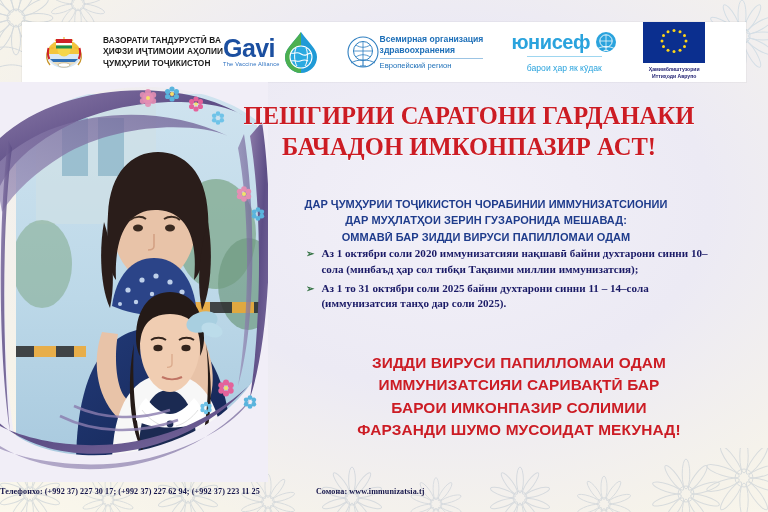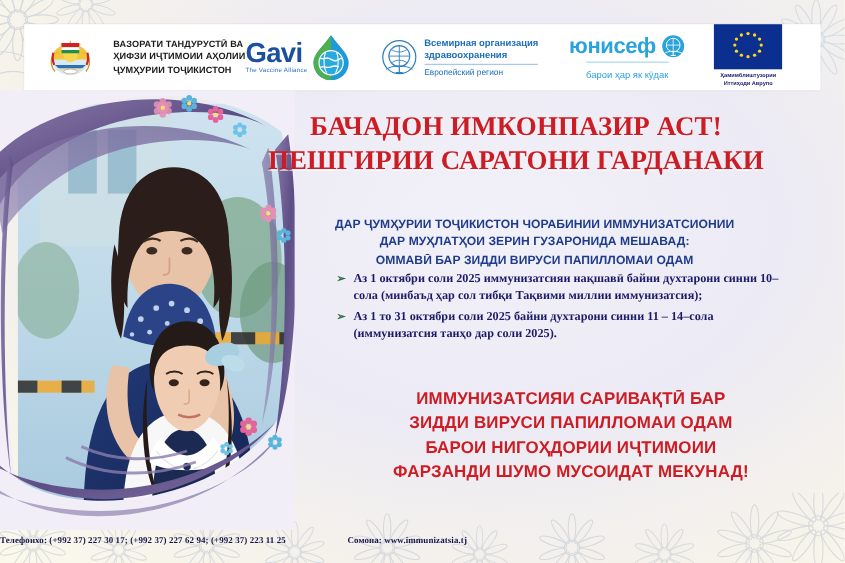--- a/index.html
+++ b/index.html
@@ -31,21 +31,21 @@
   .moh{padding-left:20px;gap:17px;}
   .moh-text{
     font-size:8.3px;font-weight:bold;color:#1a1a1a;line-height:1.38;
     letter-spacing:.1px;white-space:nowrap;
   }
   
   .gavi{gap:2px;align-items:center;}
   .gavi-word{font-size:25px;font-weight:bold;color:#1b4fa0;letter-spacing:-.6px;line-height:.95;}
   .gavi-sub{font-size:5.6px;color:#2a6fc0;letter-spacing:.25px;margin-top:1px;}
   
-  .who{margin-left:26px;gap:6px;}
+  .who{margin-left:26px;}
   .who-txt{font-size:8.6px;color:#1d6fb8;line-height:1.25;font-weight:bold;white-space:nowrap;}
   .who-reg{font-size:7.6px;color:#1d6fb8;border-top:1px solid #9cc4e4;margin-top:3px;padding-top:2px;}
   
   .unicef{margin-left:28px;flex-direction:column;justify-content:center;}
   .uni-row{display:flex;align-items:center;gap:5px;}
   .uni-word{font-size:20px;font-weight:bold;color:#2aa3dd;letter-spacing:-.4px;line-height:1;text-align:center;}
   .uni-sub{font-size:8.6px;color:#2aa3dd;border-top:1px solid #9ed6f0;margin-top:3px;padding-top:6px;}
   
   .eu{margin-left:26px;flex-direction:column;align-items:center;}
   .eu-flag{width:62px;height:41px;background:#0b2f8f;position:relative;}
@@ -624,45 +624,45 @@
               <circle cx="0" cy="4" r="2.2"></circle>
               <circle cx="-3.5" cy="2" r="2.2"></circle>
               <circle cx="-3.5" cy="-2" r="2.2"></circle>
             </g>
         </g>
       </g>
     </svg>
   </div>
 
   <div class="headline">
+    <div>ПЕШГИРИИ САРАТОНИ ГАРДАНАКИ</div>
     <div>БАЧАДОН ИМКОНПАЗИР АСТ!</div>
-    <div>ПЕШГИРИИ САРАТОНИ ГАРДАНАКИ</div>
   </div>
 
   <div class="intro">
     <div>ДАР ҶУМҲУРИИ ТОҶИКИСТОН ЧОРАБИНИИ ИММУНИЗАТСИОНИИ</div>
     <div>ДАР МУҲЛАТҲОИ ЗЕРИН ГУЗАРОНИДА МЕШАВАД:</div>
     <div>ОММАВӢ БАР ЗИДДИ ВИРУСИ ПАПИЛЛОМАИ ОДАМ</div>
   </div>
 
   <div class="bullets">
     <div class="bullet">
       <span class="mk">➢</span>
-      <span class="bt">Аз 1 октябри соли 2025 иммунизатсияи нақшавӣ байни духтарони синни 10–сола (минбаъд ҳар сол тибқи Тақвими миллии иммунизатсия);</span>
+      <span class="bt">Аз 1 октябри соли 2020 иммунизатсияи нақшавӣ байни духтарони синни 10–сола (минбаъд ҳар сол тибқи Тақвими миллии иммунизатсия);</span>
     </div>
     <div class="bullet">
       <span class="mk">➢</span>
       <span class="bt">Аз 1 то 31 октябри соли 2025 байни духтарони синни 11 – 14–сола (иммунизатсия танҳо дар соли 2025).</span>
     </div>
   </div>
 
   <div class="cta">
+    <div>ЗИДДИ ВИРУСИ ПАПИЛЛОМАИ ОДАМ</div>
     <div>ИММУНИЗАТСИЯИ САРИВАҚТӢ БАР</div>
-    <div>ЗИДДИ ВИРУСИ ПАПИЛЛОМАИ ОДАМ</div>
-    <div>БАРОИ НИГОҲДОРИИ ИҶТИМОИИ</div>
+    <div>БАРОИ ИМКОНПАЗИР СОЛИМИИ</div>
     <div>ФАРЗАНДИ ШУМО МУСОИДАТ МЕКУНАД!</div>
   </div>
 
   <div class="footer">
     <span>Телефонхо: (+992 37) 227 30 17; (+992 37) 227 62 94; (+992 37) 223 11 25</span>
     <span>Сомона: www.immunizatsia.tj</span>
   </div>
 
 </div>
 

